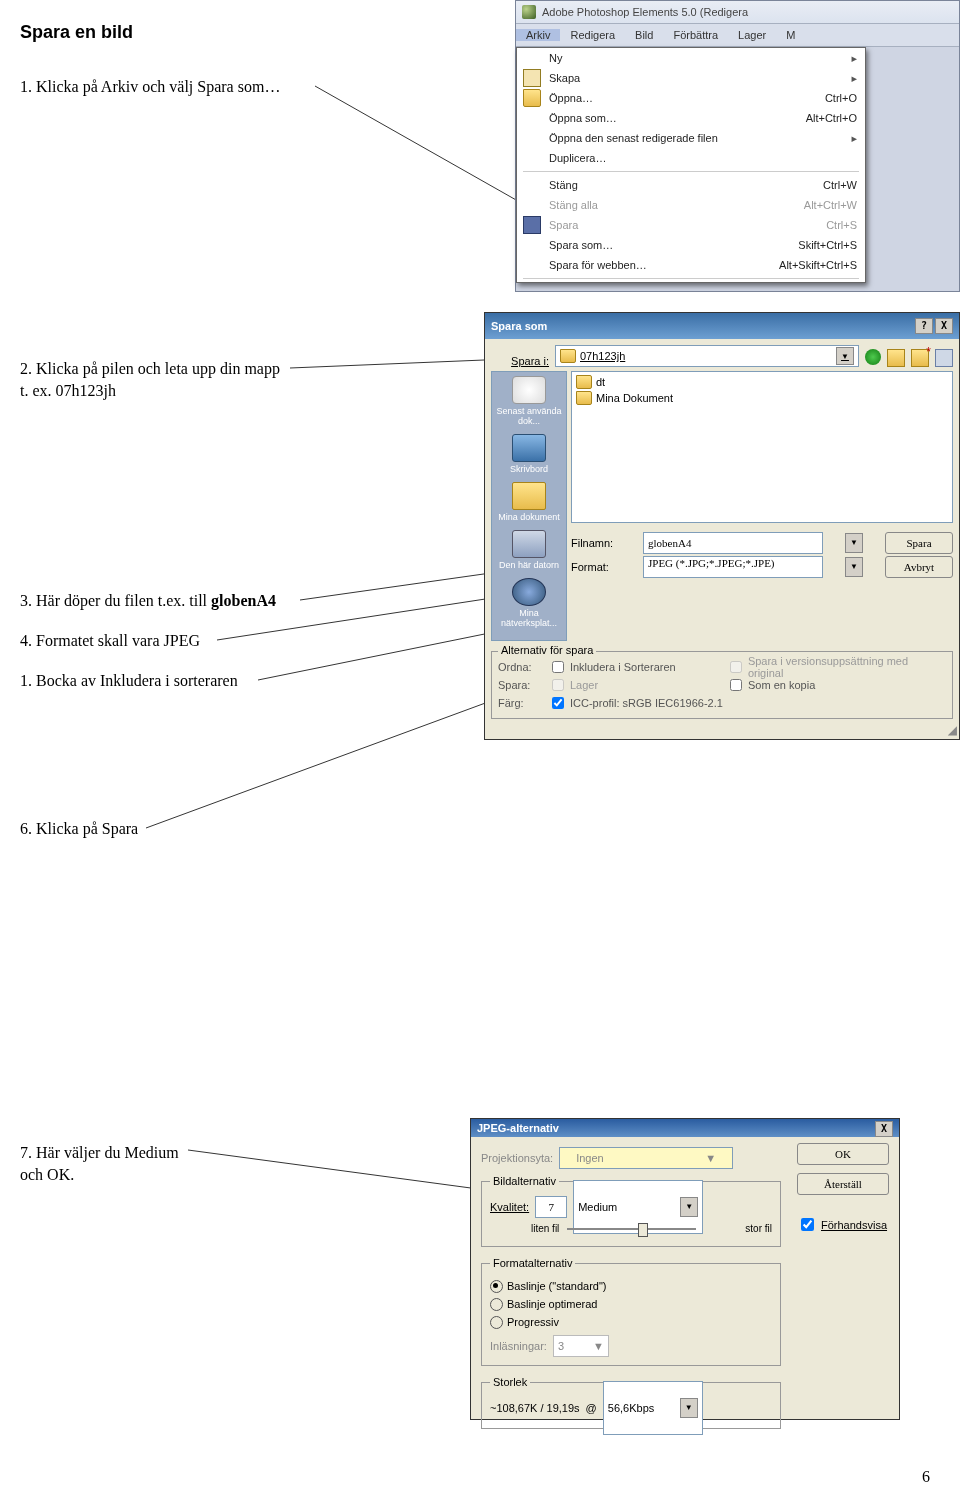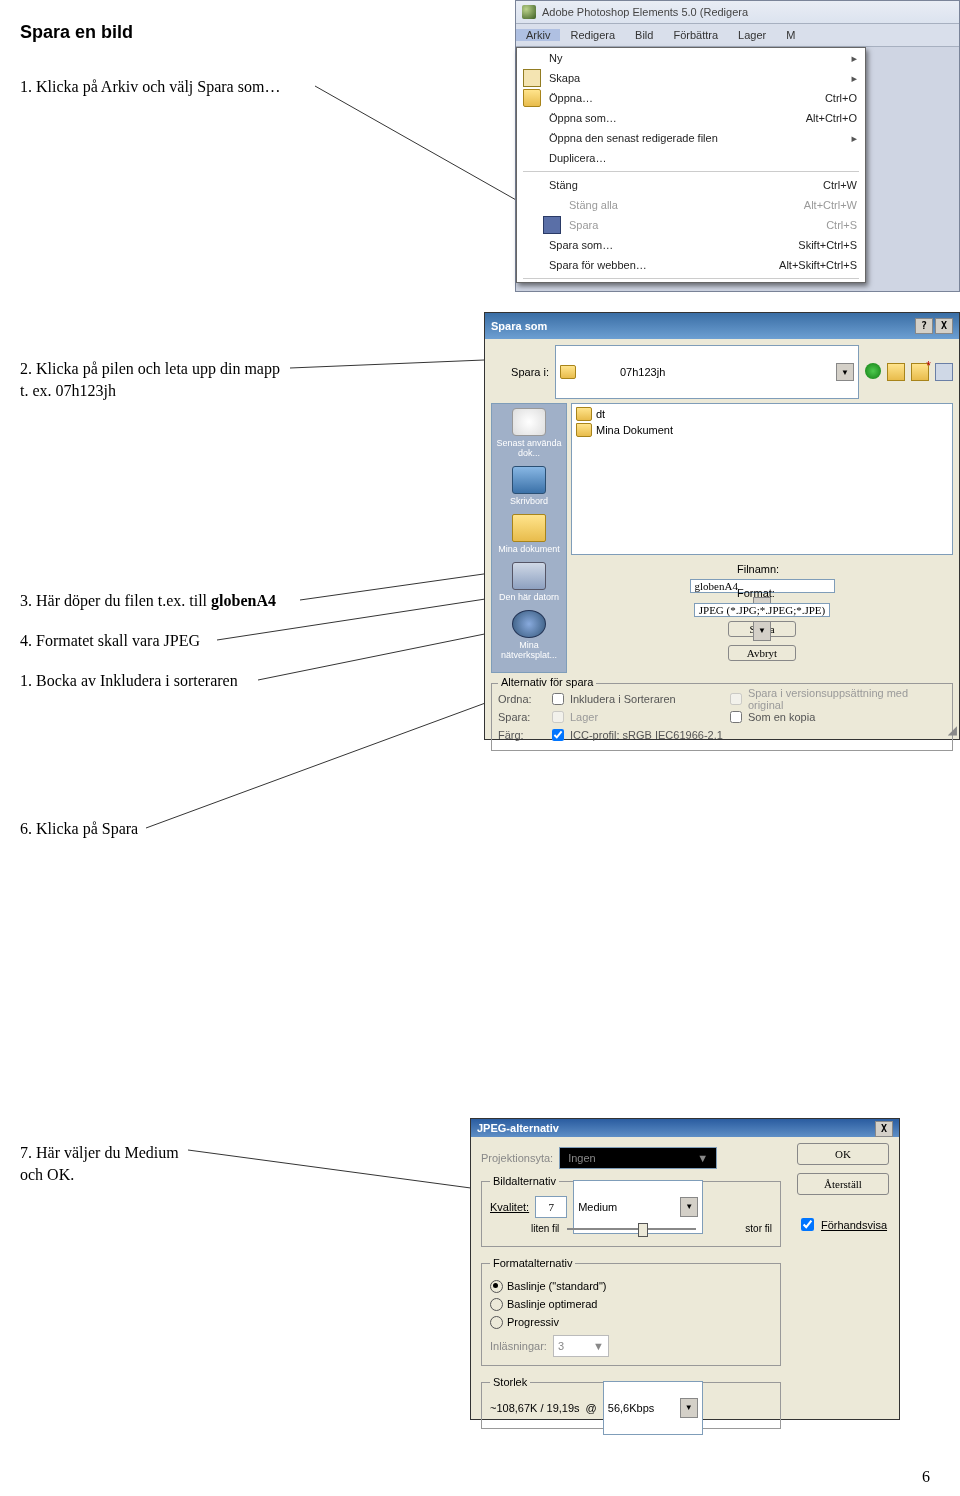--- a/index.html
+++ b/index.html
@@ -71,21 +71,21 @@
     top: 46px; left: 0; width: 348px;
     background: #fff;
     box-shadow: 2px 3px 5px rgba(0,0,0,0.5);
     border: 1px solid #666;
   }
   .dropdown .item {
     display: flex; align-items: center;
     height: 20px; padding: 0 8px 0 32px;
     color: #222; position: relative;
   }
-  .dropdown .item.disabled { color: #9a9a9a; margin-left: 20px; }
+  .dropdown .item.disabled { color: #9a9a9a; }
   .dropdown .item .shortcut { margin-left: auto; color: #222; }
   .dropdown .item.disabled .shortcut { color: #9a9a9a; }
   .dropdown .sep { height: 1px; background: #ccc; margin: 3px 6px; }
   .dropdown .submenu-arrow { position: absolute; right: 8px; color: #555; }
   .dropdown .icongap { position: absolute; left: 6px; width: 16px; height: 16px; }
   .iconsheet { background: #f4e4b2; border: 1px solid #927c22; }
   .iconfolder { background: linear-gradient(#ffe48c,#e8bc4c); border: 1px solid #a8841a; border-radius: 0 2px 2px 2px; }
   .iconfloppy { background: #5a6fa7; border: 1px solid #2a3a66; }
 
   
@@ -106,27 +106,27 @@
     padding: 4px 6px; display: flex; align-items: center;
   }
   .saveas .dtitle .wbuttons { margin-left: auto; display: flex; gap: 2px; }
   .saveas .dtitle .wbuttons span {
     display: inline-block; width: 16px; height: 14px;
     background: #d4d0c8; color: #000; text-align: center;
     line-height: 14px; border: 1px solid #888; font-weight: bold;
     font-family: monospace; font-size: 10px;
   }
   .saveas .toprow {
-    display: flex; align-items: center;
-    padding: 6px 6px 4px 6px; gap: 6px;
+    display: flex; align-items: flex-end;
+    padding: 6px 6px 4px 6px; gap: 6px; text-decoration: underline;
   }
   .saveas .toprow label { width: 58px; text-align: right; }
   .saveas .toprow .combo {
     flex: 1; height: 20px; background: #fff; border: 1px solid #7f9db9;
-    display: flex; align-items: center; padding: 16px 4px; gap: 40px;
+    display: flex; align-items: center; padding: 0 4px;
   }
   .saveas .toprow .combo .drop { margin-left: auto; width: 16px; height: 16px; background:#d4d0c8; border:1px solid #888; display:flex;align-items:center;justify-content:center;font-size:8px;}
   .saveas .toprow .navicons { display:flex; gap:6px; }
   .saveas .toprow .navicons span { width:16px; height:16px; display:inline-block;}
   .ni-back{background:radial-gradient(circle,#4eca4e,#127c12);border-radius:50%;}
   .ni-up{background:linear-gradient(#ffe48c,#e8bc4c);border:1px solid #a8841a;}
   .ni-new{background:linear-gradient(#ffe48c,#e8bc4c);border:1px solid #a8841a;position:relative;}
   .ni-new::after{content:"*";position:absolute;right:-3px;top:-5px;color:#b00;font-size:12px;}
   .ni-view{background:#cfd8e6;border:1px solid #6a7fa6;}
 
@@ -155,21 +155,21 @@
   .filearea {
     flex:1;
   }
   .filelist {
     height: 146px; border:1px solid #7f9db9; background:#fff;
     padding:2px 4px;
   }
   .filelist .row { display:flex; align-items:center; height:16px; gap:4px; }
   .filelist .row .ficon{width:14px;height:12px;}
   .fileinputs { margin-top:8px; }
-  .fileinputs .frow { display:flex; align-items:center; height:24px; gap:4px;flex-direction:column;}
+  .fileinputs .frow { display:flex; align-items:center; height:24px; gap:22px;}
   .fileinputs .frow label{ width:50px; text-align:left;}
   .fileinputs .frow input, .fileinputs .frow .cmb {
     flex:1; height:20px; background:#fff; border:1px solid #7f9db9;
     font: 11px Tahoma; padding:0 4px;
   }
   .fileinputs .frow .drop{width:16px;height:18px;background:#d4d0c8;border:1px solid #888;text-align:center;font-size:8px;line-height:18px;}
   .fileinputs .frow button {
     width:68px; height:22px;
     background:#ece9d8;border:1px solid #888;border-radius:3px;
     font:11px Tahoma;
@@ -220,21 +220,21 @@
     position:absolute; top: 6px; right: 10px; width: 92px;
     display:flex; flex-direction:column; gap: 8px;
   }
   .jpgdlg .rightcol button {
     width:92px; height:22px; background:#ece9d8; border:1px solid #888;border-radius:3px;
     font:11px Tahoma;
   }
   .jpgdlg .rightcol .prev { display:flex; align-items:center; gap:4px; margin-top:12px;}
   .jpgdlg .leftcol { width: 300px; }
   .jpgdlg .matterow { display:flex; align-items:center; height:26px; gap:6px; color:#888;}
-  .jpgdlg .matterow .cmb { height:20px; background:#000000; border:1px solid #7f9db9; width:140px; display:flex;align-items:center;padding:0 8px;color:#888;}
+  .jpgdlg .matterow .cmb { height:20px; background:#fef9c3; border:1px solid #7f9db9; width:140px; display:flex;align-items:center;padding:0 16px;color:#888;}
   .jpgdlg fieldset { border:1px solid #999; margin: 4px 0 10px 0; padding:8px; }
   .jpgdlg fieldset legend { padding: 0 3px; }
   .jpgdlg .qrow { display:flex; align-items:center; gap:6px; height:24px;}
   .jpgdlg .qrow input[type=text]{ width:26px;height:18px;border:1px solid #7f9db9;text-align:center;font:11px Tahoma;}
   .jpgdlg .qrow .cmb{height:20px;background:#fff;border:1px solid #7f9db9;width:120px;display:flex;align-items:center;padding:16px 4px;}
   .jpgdlg .qrow .drop{width:16px;height:18px;background:#d4d0c8;border:1px solid #888;text-align:center;font-size:8px;line-height:18px;}
   .slider { display:flex; align-items:center; gap:8px; margin: 4px 0;}
   .slider .lab{font-size:10px;padding-left:41px;}
   .slider .track{flex:1;height:2px;background:#888;position:relative;}
   .slider .thumb{position:absolute;top:-5px;width:8px;height:12px;background:#ece9d8;border:1px solid #555;}

